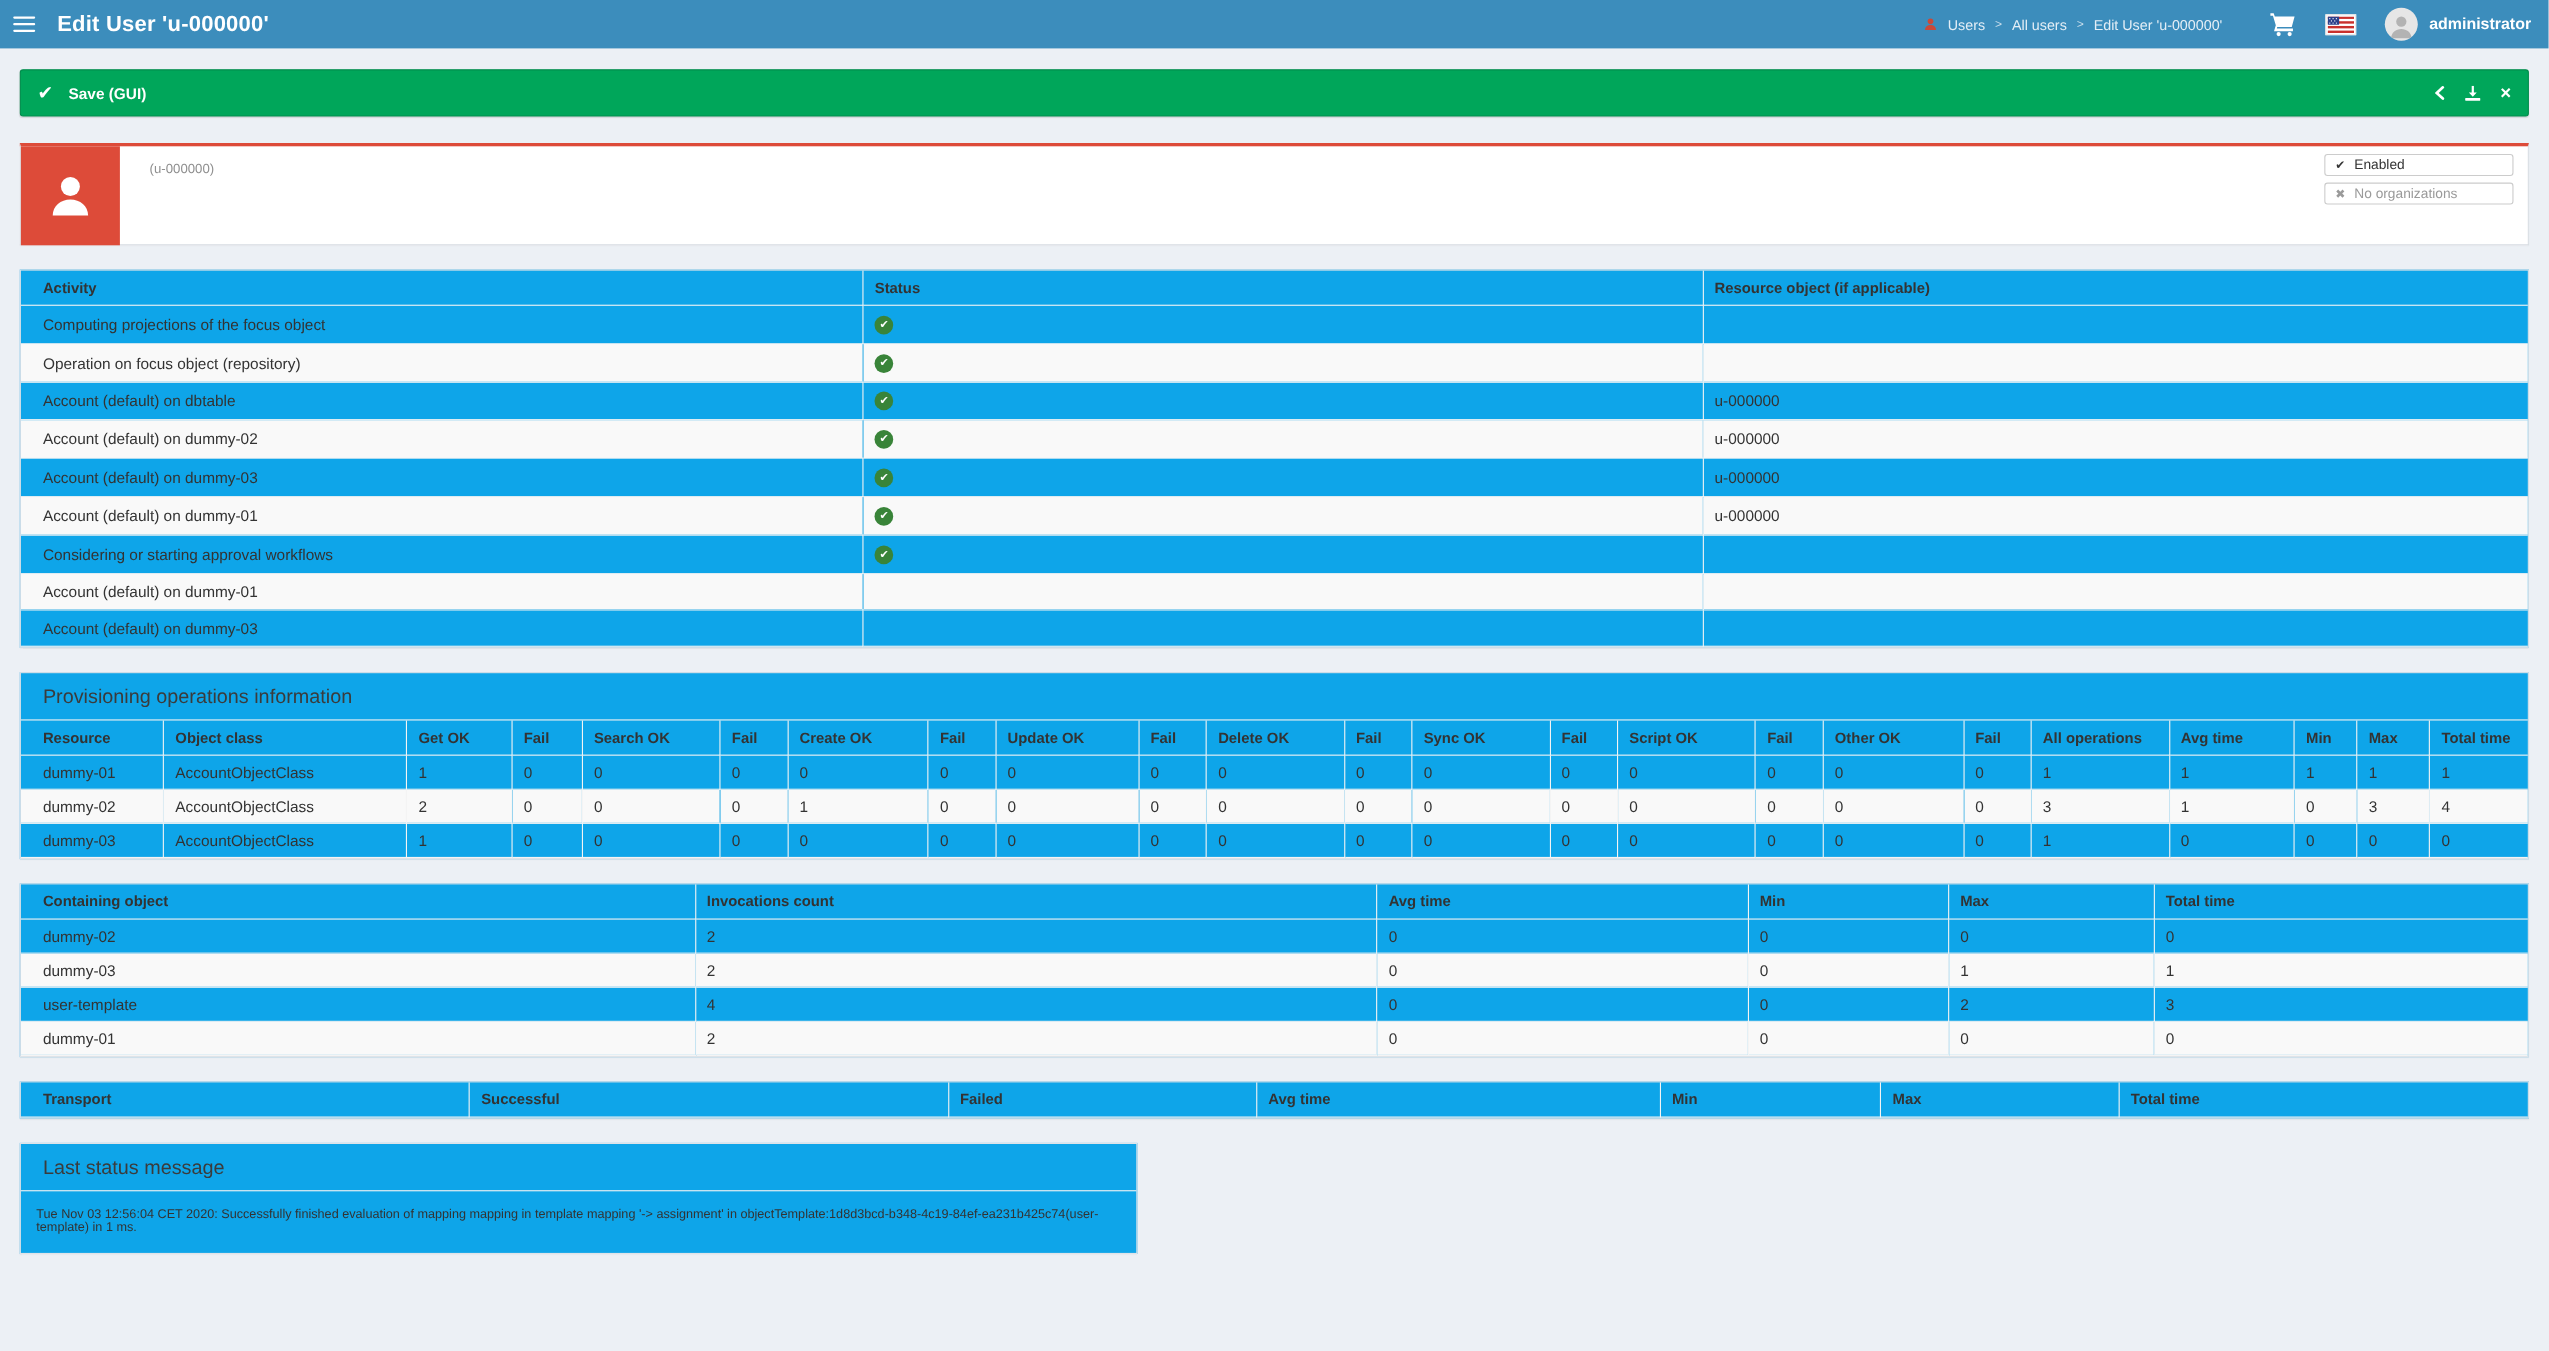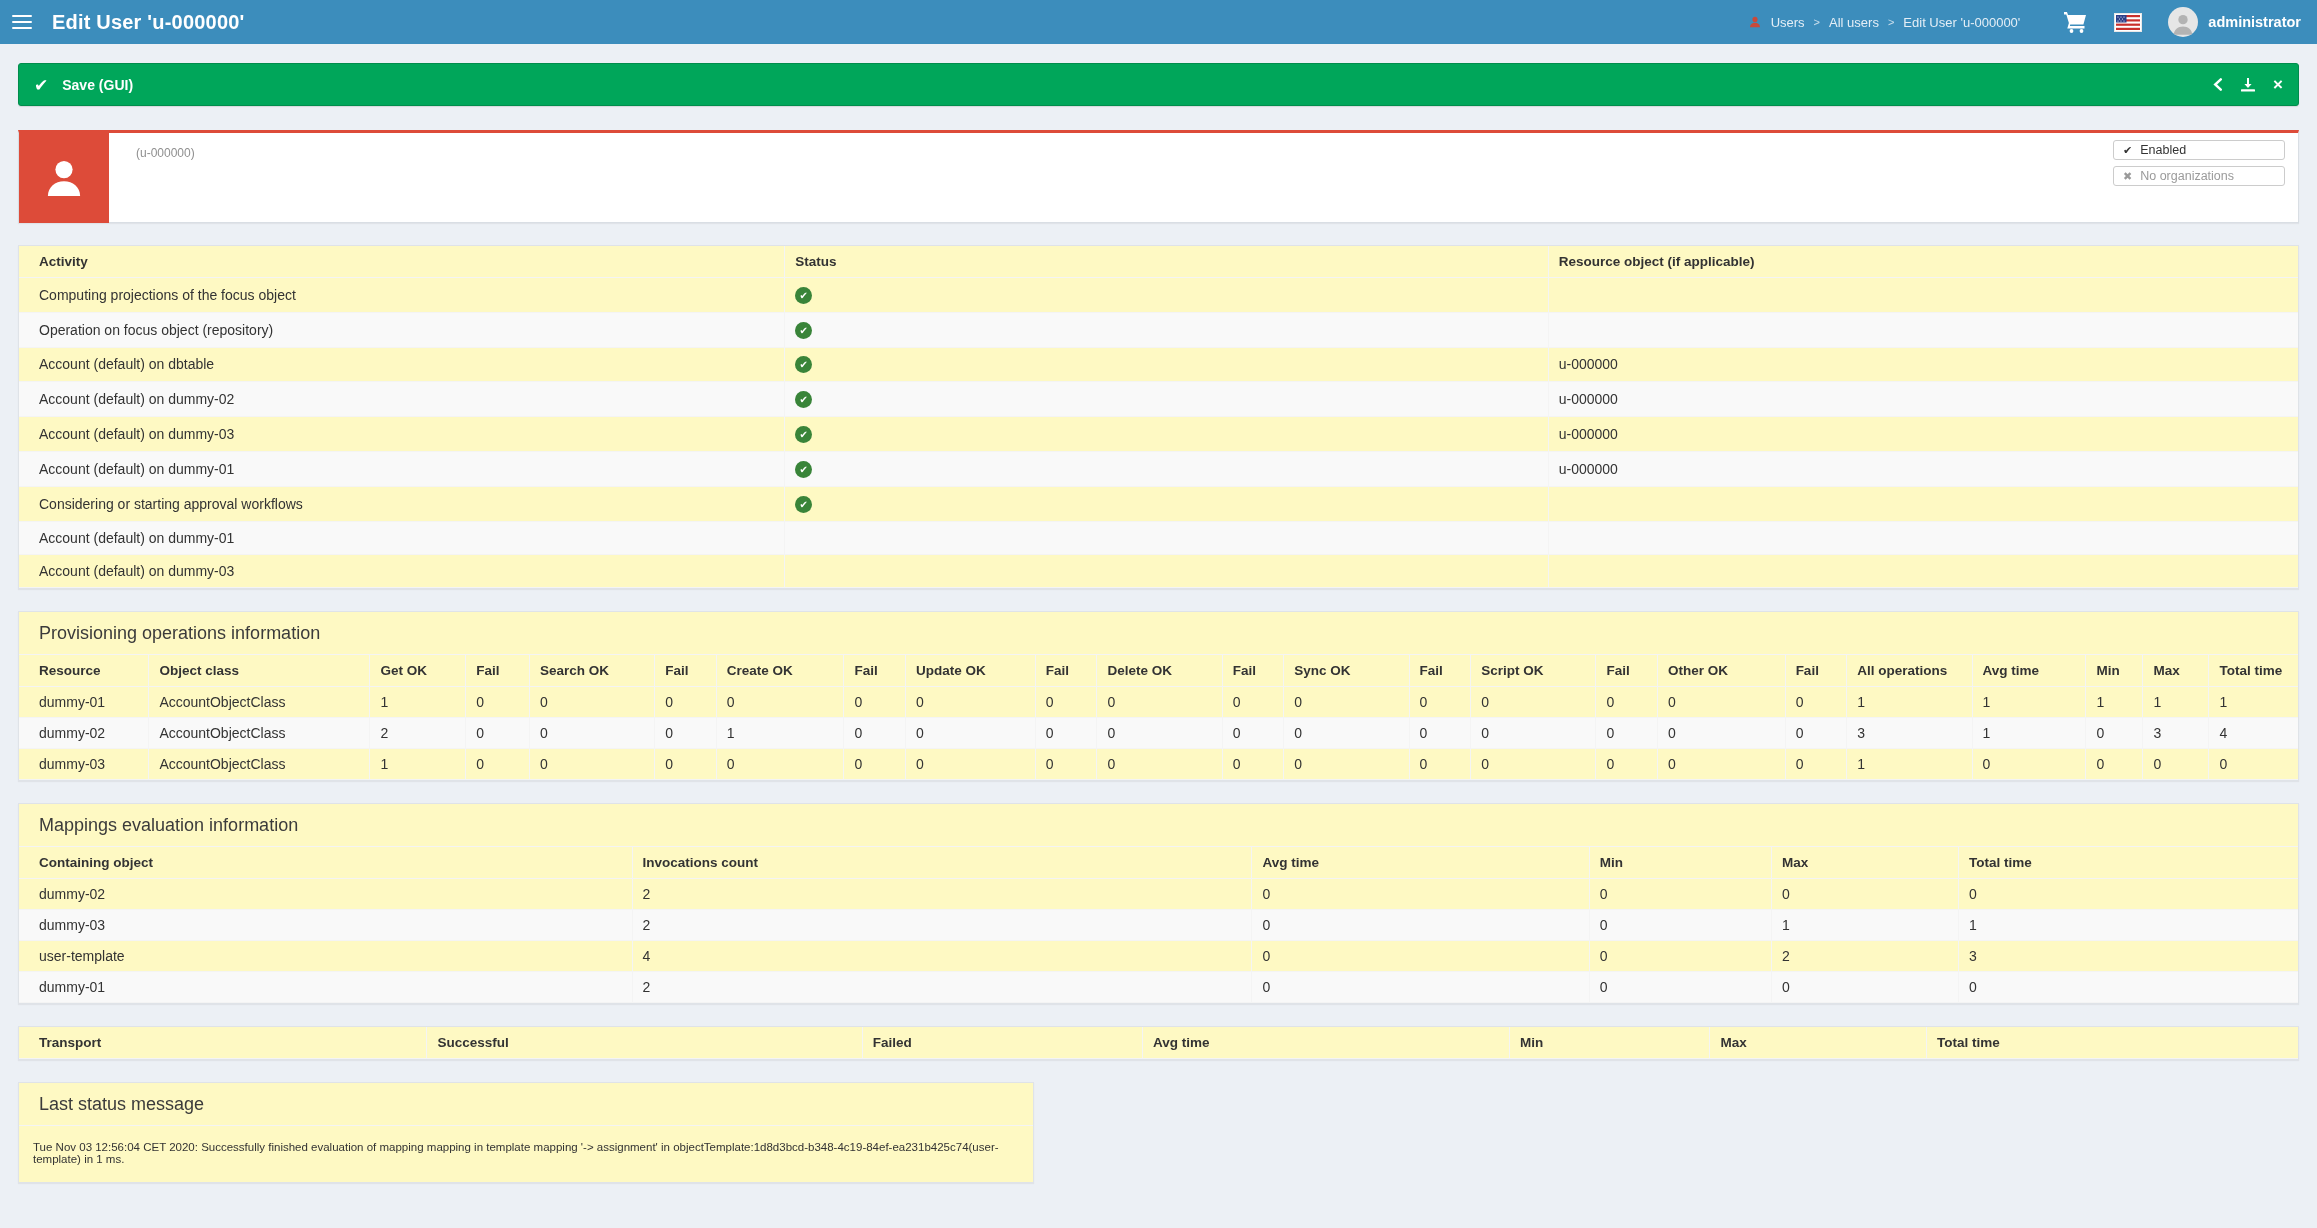--- a/index.html
+++ b/index.html
@@ -58,21 +58,21 @@
     display:flex; align-items:center; justify-content:center; }
   .summary-title { padding:13px 0 0 27px; color:#8f8f8f; font-size:12px; }
   .summary-tags { position:absolute; top:7px; right:13px; width:172px; display:flex; flex-direction:column; gap:6px; }
   .tag { border:1px solid #ccc; border-radius:3px; background:#fff; padding:2px 9px;
     font-size:12.5px; display:flex; align-items:center; gap:8px; color:#333; }
   .tag .tag-ico { font-family:"DejaVu Sans", sans-serif; font-size:11px; }
   .tag-muted { color:#9a9a9a; }
   .tag-muted .tag-ico { color:#9a9a9a; }
 
   
-  .panel { background:#fef9c3; border:1px solid #dfe3e8; margin-bottom:22px; box-shadow:0 1px 1px rgba(0,0,0,.05); }
+  .panel { background:#0ea5e9; border:1px solid #dfe3e8; margin-bottom:22px; box-shadow:0 1px 1px rgba(0,0,0,.05); }
   .panel-title { font-size:18px; color:#3b3b3b; padding:11px 10px 10px 20px; border-bottom:1px solid #f4f4f4; }
   table.tbl { width:100%; border-collapse:collapse; table-layout:fixed; font-size:14px; }
   .tbl th { text-align:left; font-weight:bold; font-size:13.5px; color:#333;
     padding:8px 10px 8px 10px; border:1px solid #f4f4f4; border-top:none;
     overflow:hidden; white-space:nowrap; }
   .tbl td { padding:7px 10px; border:1px solid #f4f4f4; overflow:hidden; white-space:nowrap; }
   .tbl tbody tr:nth-child(even) td { background:#f9f9f9; }
   .tbl th:first-child, .tbl td:first-child { border-left:none; padding-left:20px; }
   .tbl th:last-child, .tbl td:last-child { border-right:none; }
   .activity-tbl td { padding-top:8px; padding-bottom:8px; }
@@ -390,21 +390,20 @@
             <td>0</td>
             <td>0</td>
             <td>0</td>
             <td>0</td>
           </tr>
         </tbody>
     </table>
   </div>
 
   <div class="panel">
-    <div class="panel-title">Mappings evaluation information</div>
     <table class="tbl">
       <colgroup>
         <col style="width:26.9%">
           <col style="width:27.2%">
           <col style="width:14.8%">
         <col style="width:8.0%">
           <col style="width:8.2%">
           <col>
       </colgroup>
       <thead>

